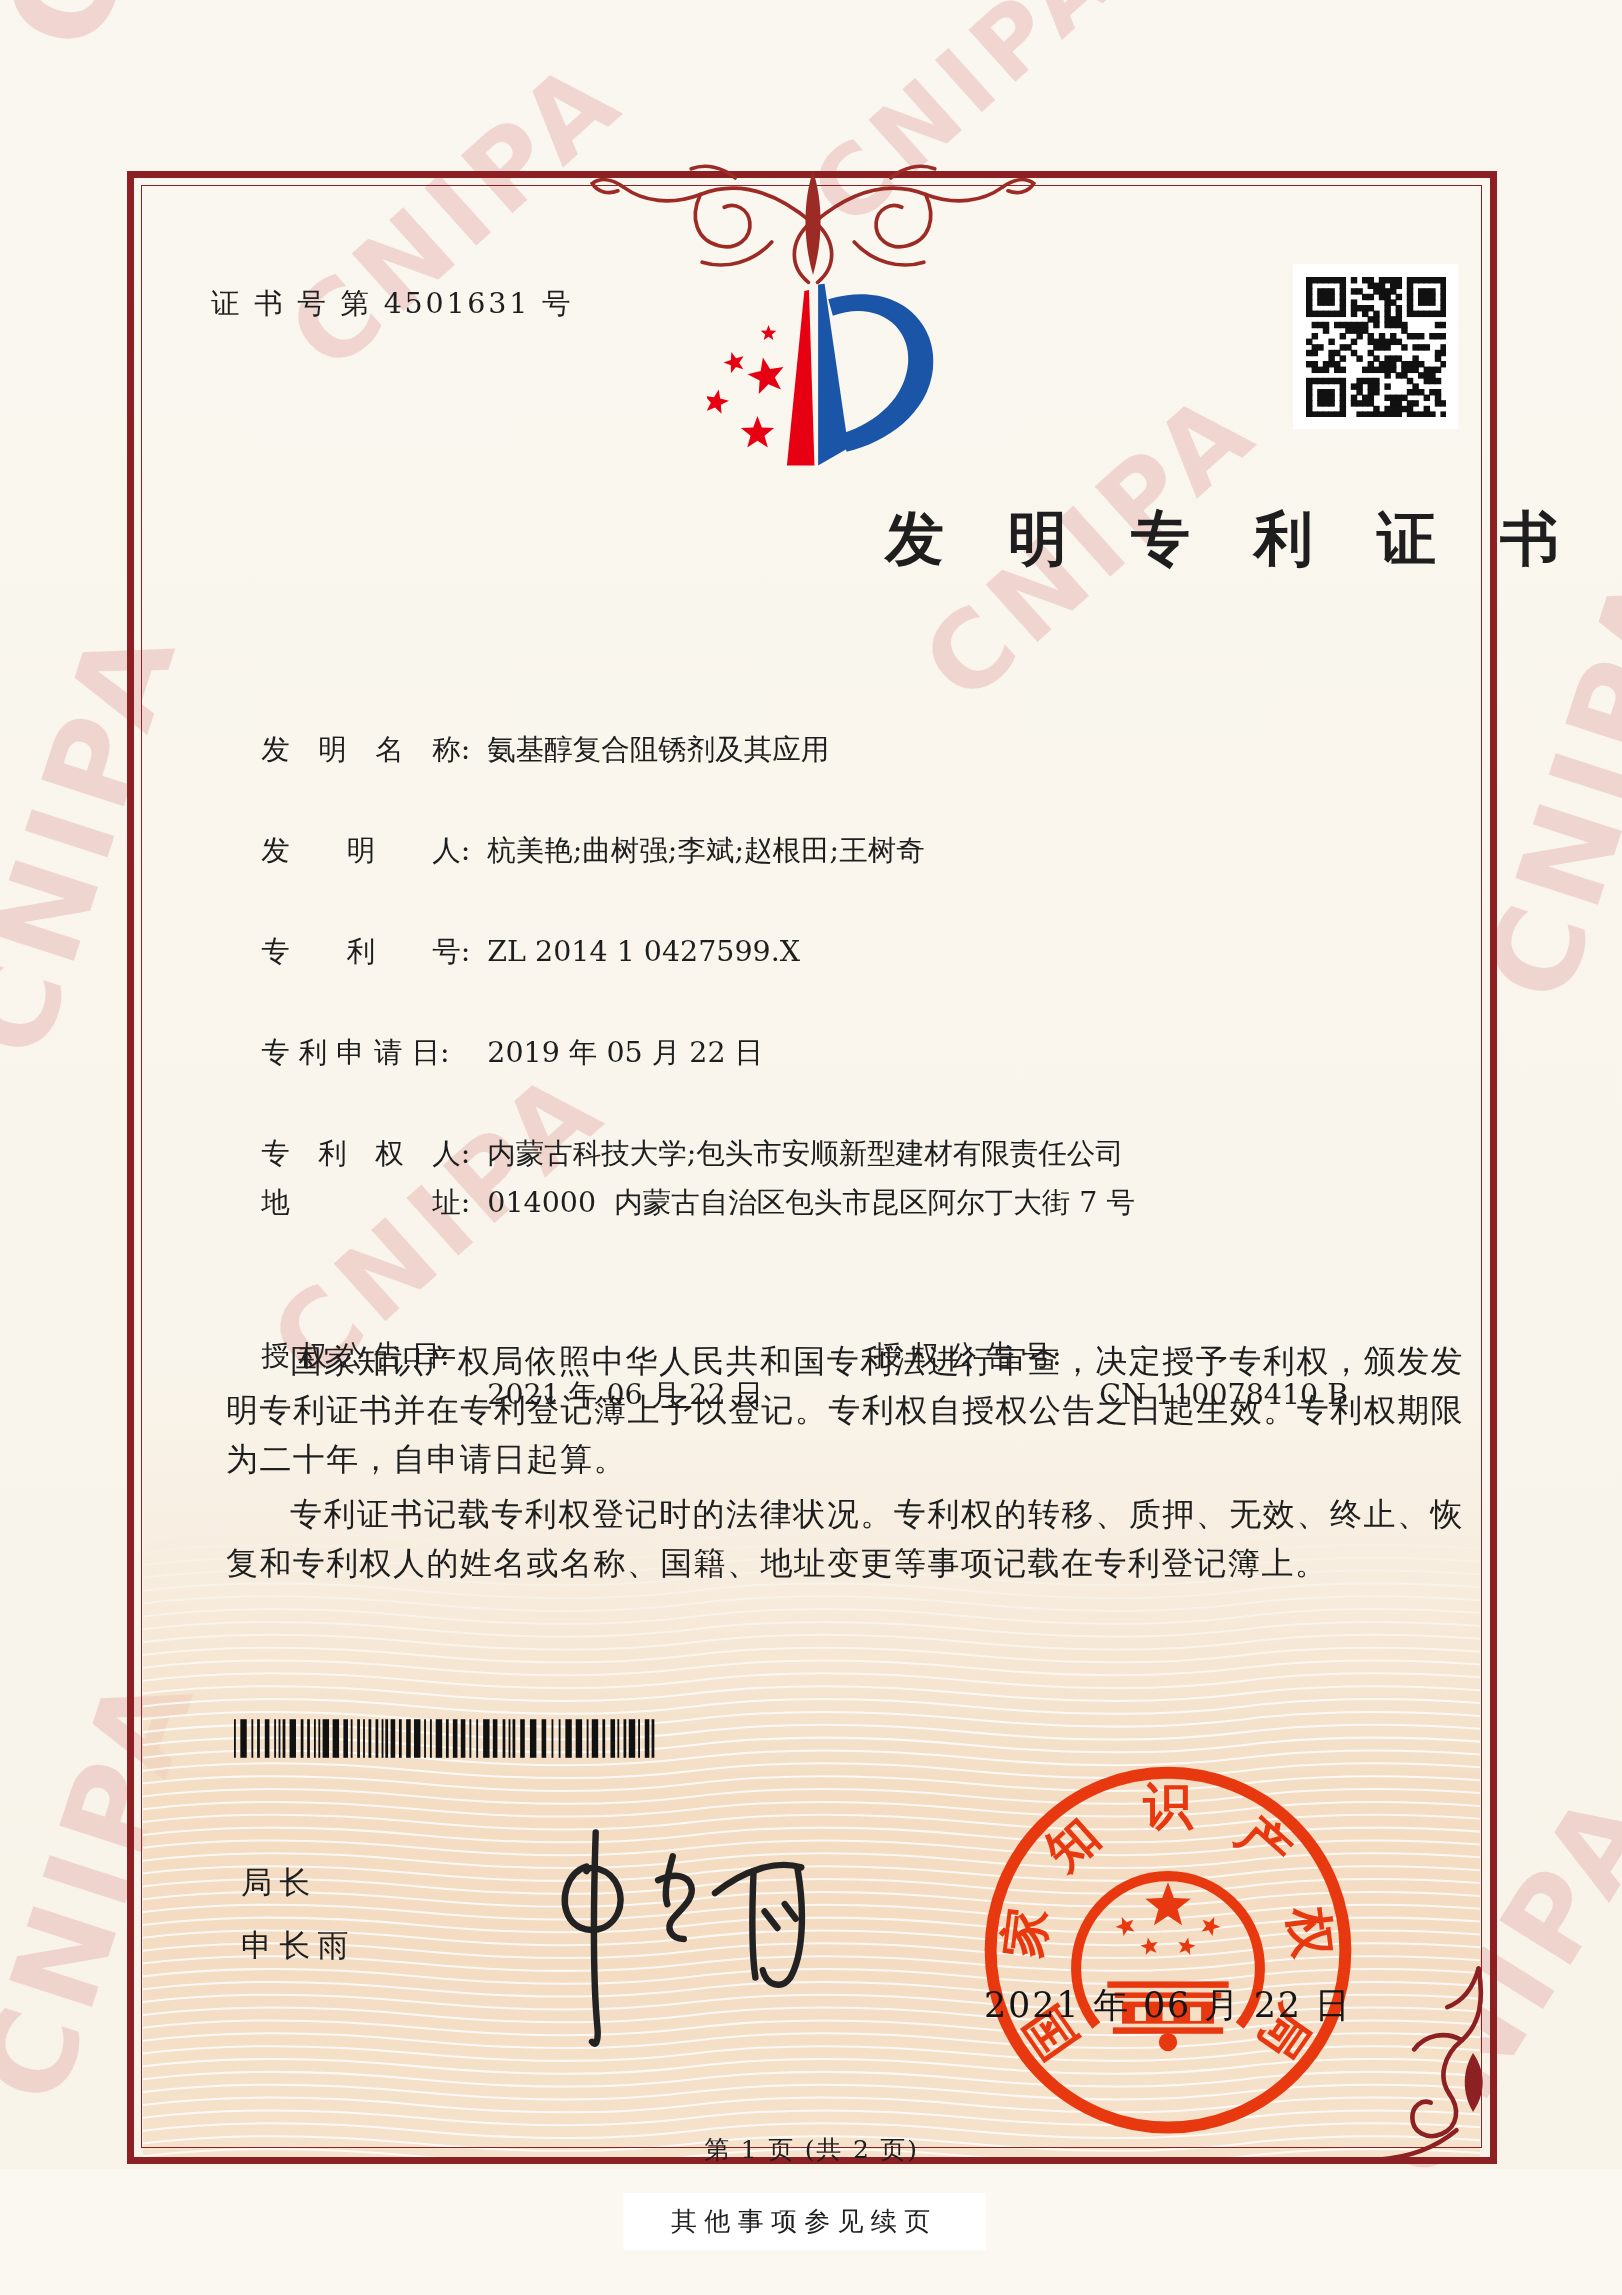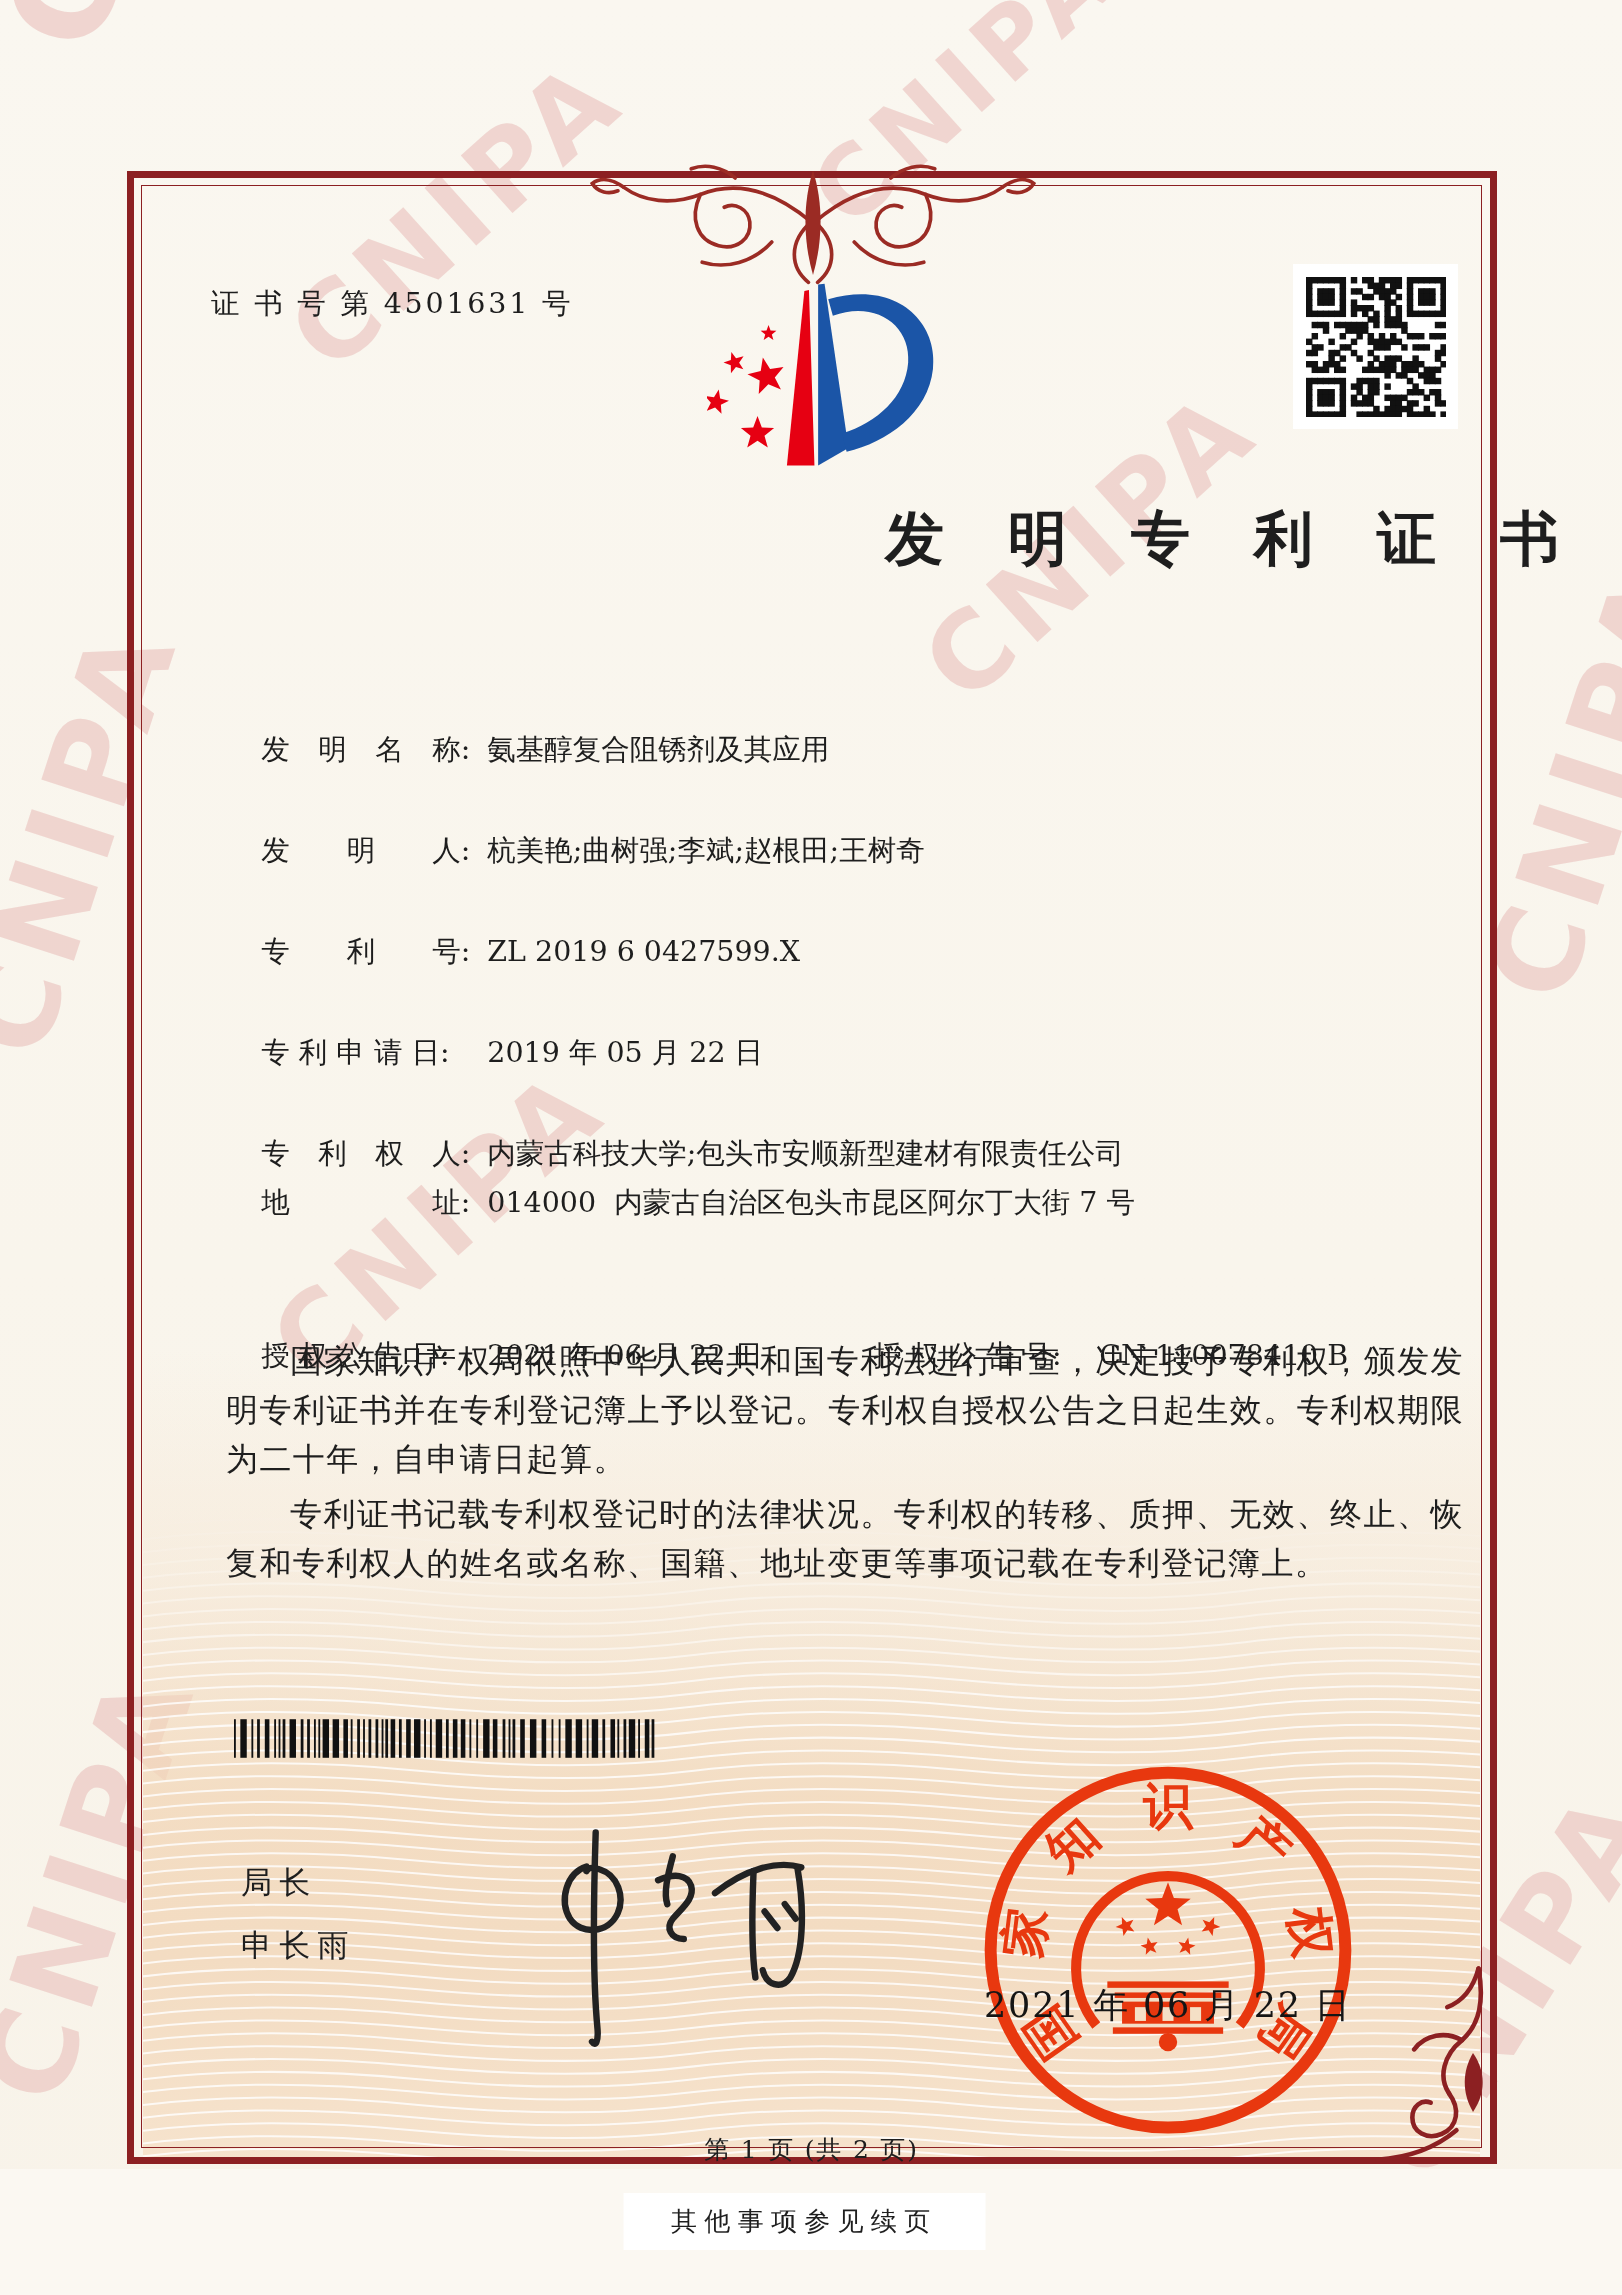--- a/index.html
+++ b/index.html
@@ -20,21 +20,21 @@
   .orn-top{position:absolute;left:588px;top:134px;}
   .orn-br{position:absolute;left:1370px;top:1963px;}
   .cert-no{position:absolute;left:211px;top:285px;font-size:28.5px;letter-spacing:2.8px;white-space:pre;}
   .logo{position:absolute;left:707px;top:268px;}
   .qr-box{position:absolute;left:1293px;top:264px;width:165px;height:165px;background:#ffffff;}
   .qr-box svg{position:absolute;left:13px;top:13px;}
   .title{position:absolute;left:0;right:0;top:500px;text-align:right;font-size:59px;font-weight:700;
     letter-spacing:64px;text-indent:64px;white-space:nowrap;}
   .frow{position:absolute;left:225px;font-size:28.5px;line-height:39px;white-space:pre;}
   .flabel{display:inline-block;width:213px;white-space:pre;vertical-align:top;}
-  .fvalue{margin-left:13px;white-space:pre;}
+  .fvalue{margin-left:13px;white-space:pre;margin-top:39px;}
   .fv-fixed{display:inline-block;width:386px;}
   .paras{position:absolute;left:225px;top:1336px;width:1240px;}
   .paras p{margin:1px;font-size:32px;line-height:49px;text-indent:2em;text-align:justify;letter-spacing:1.4px;}
   .paras p + p{margin-top:5.5px;}
   .barcode{position:absolute;left:234px;top:1719px;}
   .signer-title{position:absolute;left:241px;top:1862px;font-size:31px;letter-spacing:7.3px;
     font-family:Liberation Serif, serif;}
   .signer-name{position:absolute;left:241px;top:1925px;font-size:31px;letter-spacing:7.3px;
     font-family:"DejaVu Sans","Liberation Sans",sans-serif;}
   .signature{position:absolute;left:478px;top:1816px;}
@@ -481,21 +481,21 @@
 
   <div class="title">发明专利证书</div>
 
   <div class="frow" style="top:691px">
     <span class="flabel">发　明　名　称:</span><span class="fvalue">氨基醇复合阻锈剂及其应用</span>
   </div>
   <div class="frow" style="top:792px">
     <span class="flabel">发　　明　　人:</span><span class="fvalue">杭美艳;曲树强;李斌;赵根田;王树奇</span>
   </div>
   <div class="frow" style="top:893px">
-    <span class="flabel">专　　利　　号:</span><span class="fvalue">ZL 2019 6 0427599.X</span>
+    <span class="flabel">专　　利　　号:</span><span class="fvalue">ZL 2014 1 0427599.X</span>
   </div>
   <div class="frow" style="top:994px">
     <span class="flabel">专 利 申 请 日:</span><span class="fvalue">2019 年 05 月 22 日</span>
   </div>
   <div class="frow" style="top:1095px">
     <span class="flabel">专　利　权　人:</span><span class="fvalue">内蒙古科技大学;包头市安顺新型建材有限责任公司</span>
   </div>
   <div class="frow" style="top:1144px">
     <span class="flabel">地　　　　　址:</span><span class="fvalue">014000  内蒙古自治区包头市昆区阿尔丁大街 7 号</span>
   </div>

